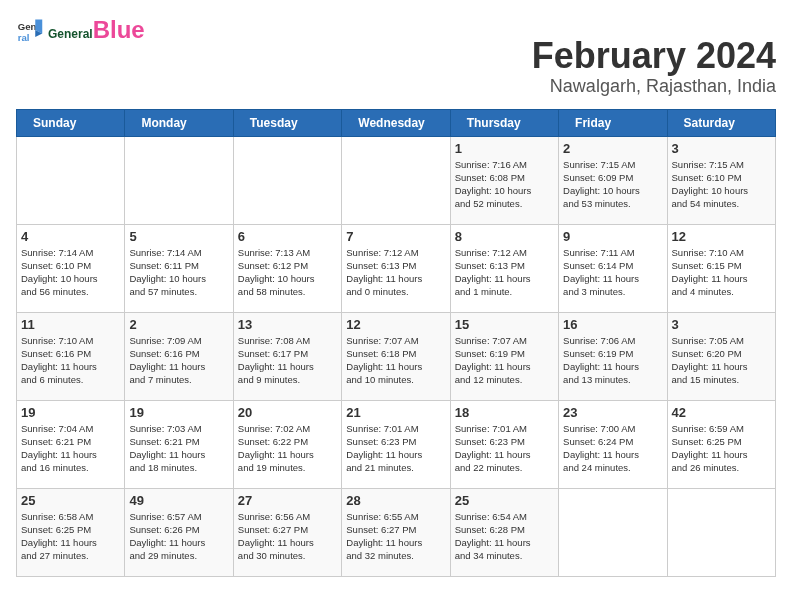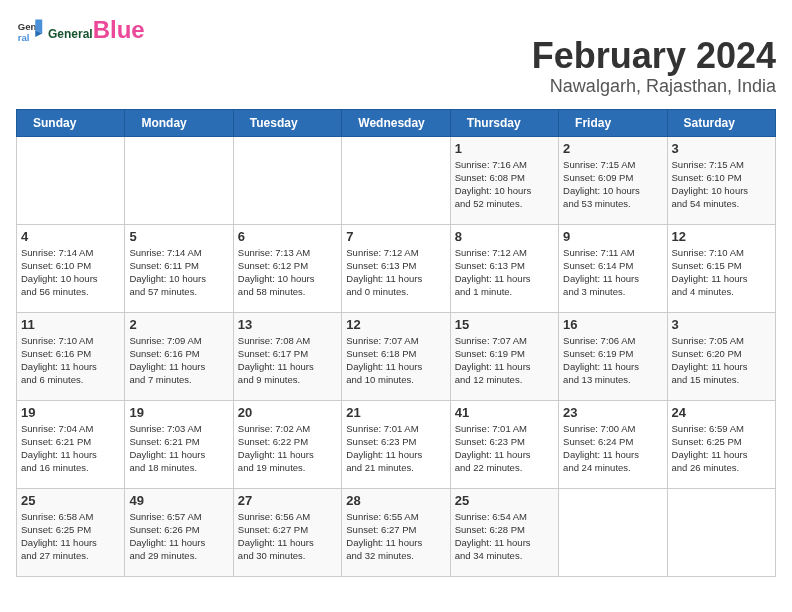--- a/index.html
+++ b/index.html
@@ -216,29 +216,29 @@
         </td>
         <td>
           <span class="day-num">20</span>
           <div class="day-info">Sunrise: 7:02 AM<br>Sunset: 6:22 PM<br>Daylight: 11 hours<br>and 19 minutes.</div>
         </td>
         <td>
           <span class="day-num">21</span>
           <div class="day-info">Sunrise: 7:01 AM<br>Sunset: 6:23 PM<br>Daylight: 11 hours<br>and 21 minutes.</div>
         </td>
         <td>
-          <span class="day-num">41</span>
+          <span class="day-num">18</span>
           <div class="day-info">Sunrise: 7:01 AM<br>Sunset: 6:23 PM<br>Daylight: 11 hours<br>and 22 minutes.</div>
         </td>
         <td>
           <span class="day-num">23</span>
           <div class="day-info">Sunrise: 7:00 AM<br>Sunset: 6:24 PM<br>Daylight: 11 hours<br>and 24 minutes.</div>
         </td>
         <td>
-          <span class="day-num">24</span>
+          <span class="day-num">42</span>
           <div class="day-info">Sunrise: 6:59 AM<br>Sunset: 6:25 PM<br>Daylight: 11 hours<br>and 26 minutes.</div>
         </td>
       </tr>
       <tr>
         <td>
           <span class="day-num">25</span>
           <div class="day-info">Sunrise: 6:58 AM<br>Sunset: 6:25 PM<br>Daylight: 11 hours<br>and 27 minutes.</div>
         </td>
         <td>
           <span class="day-num">49</span>

